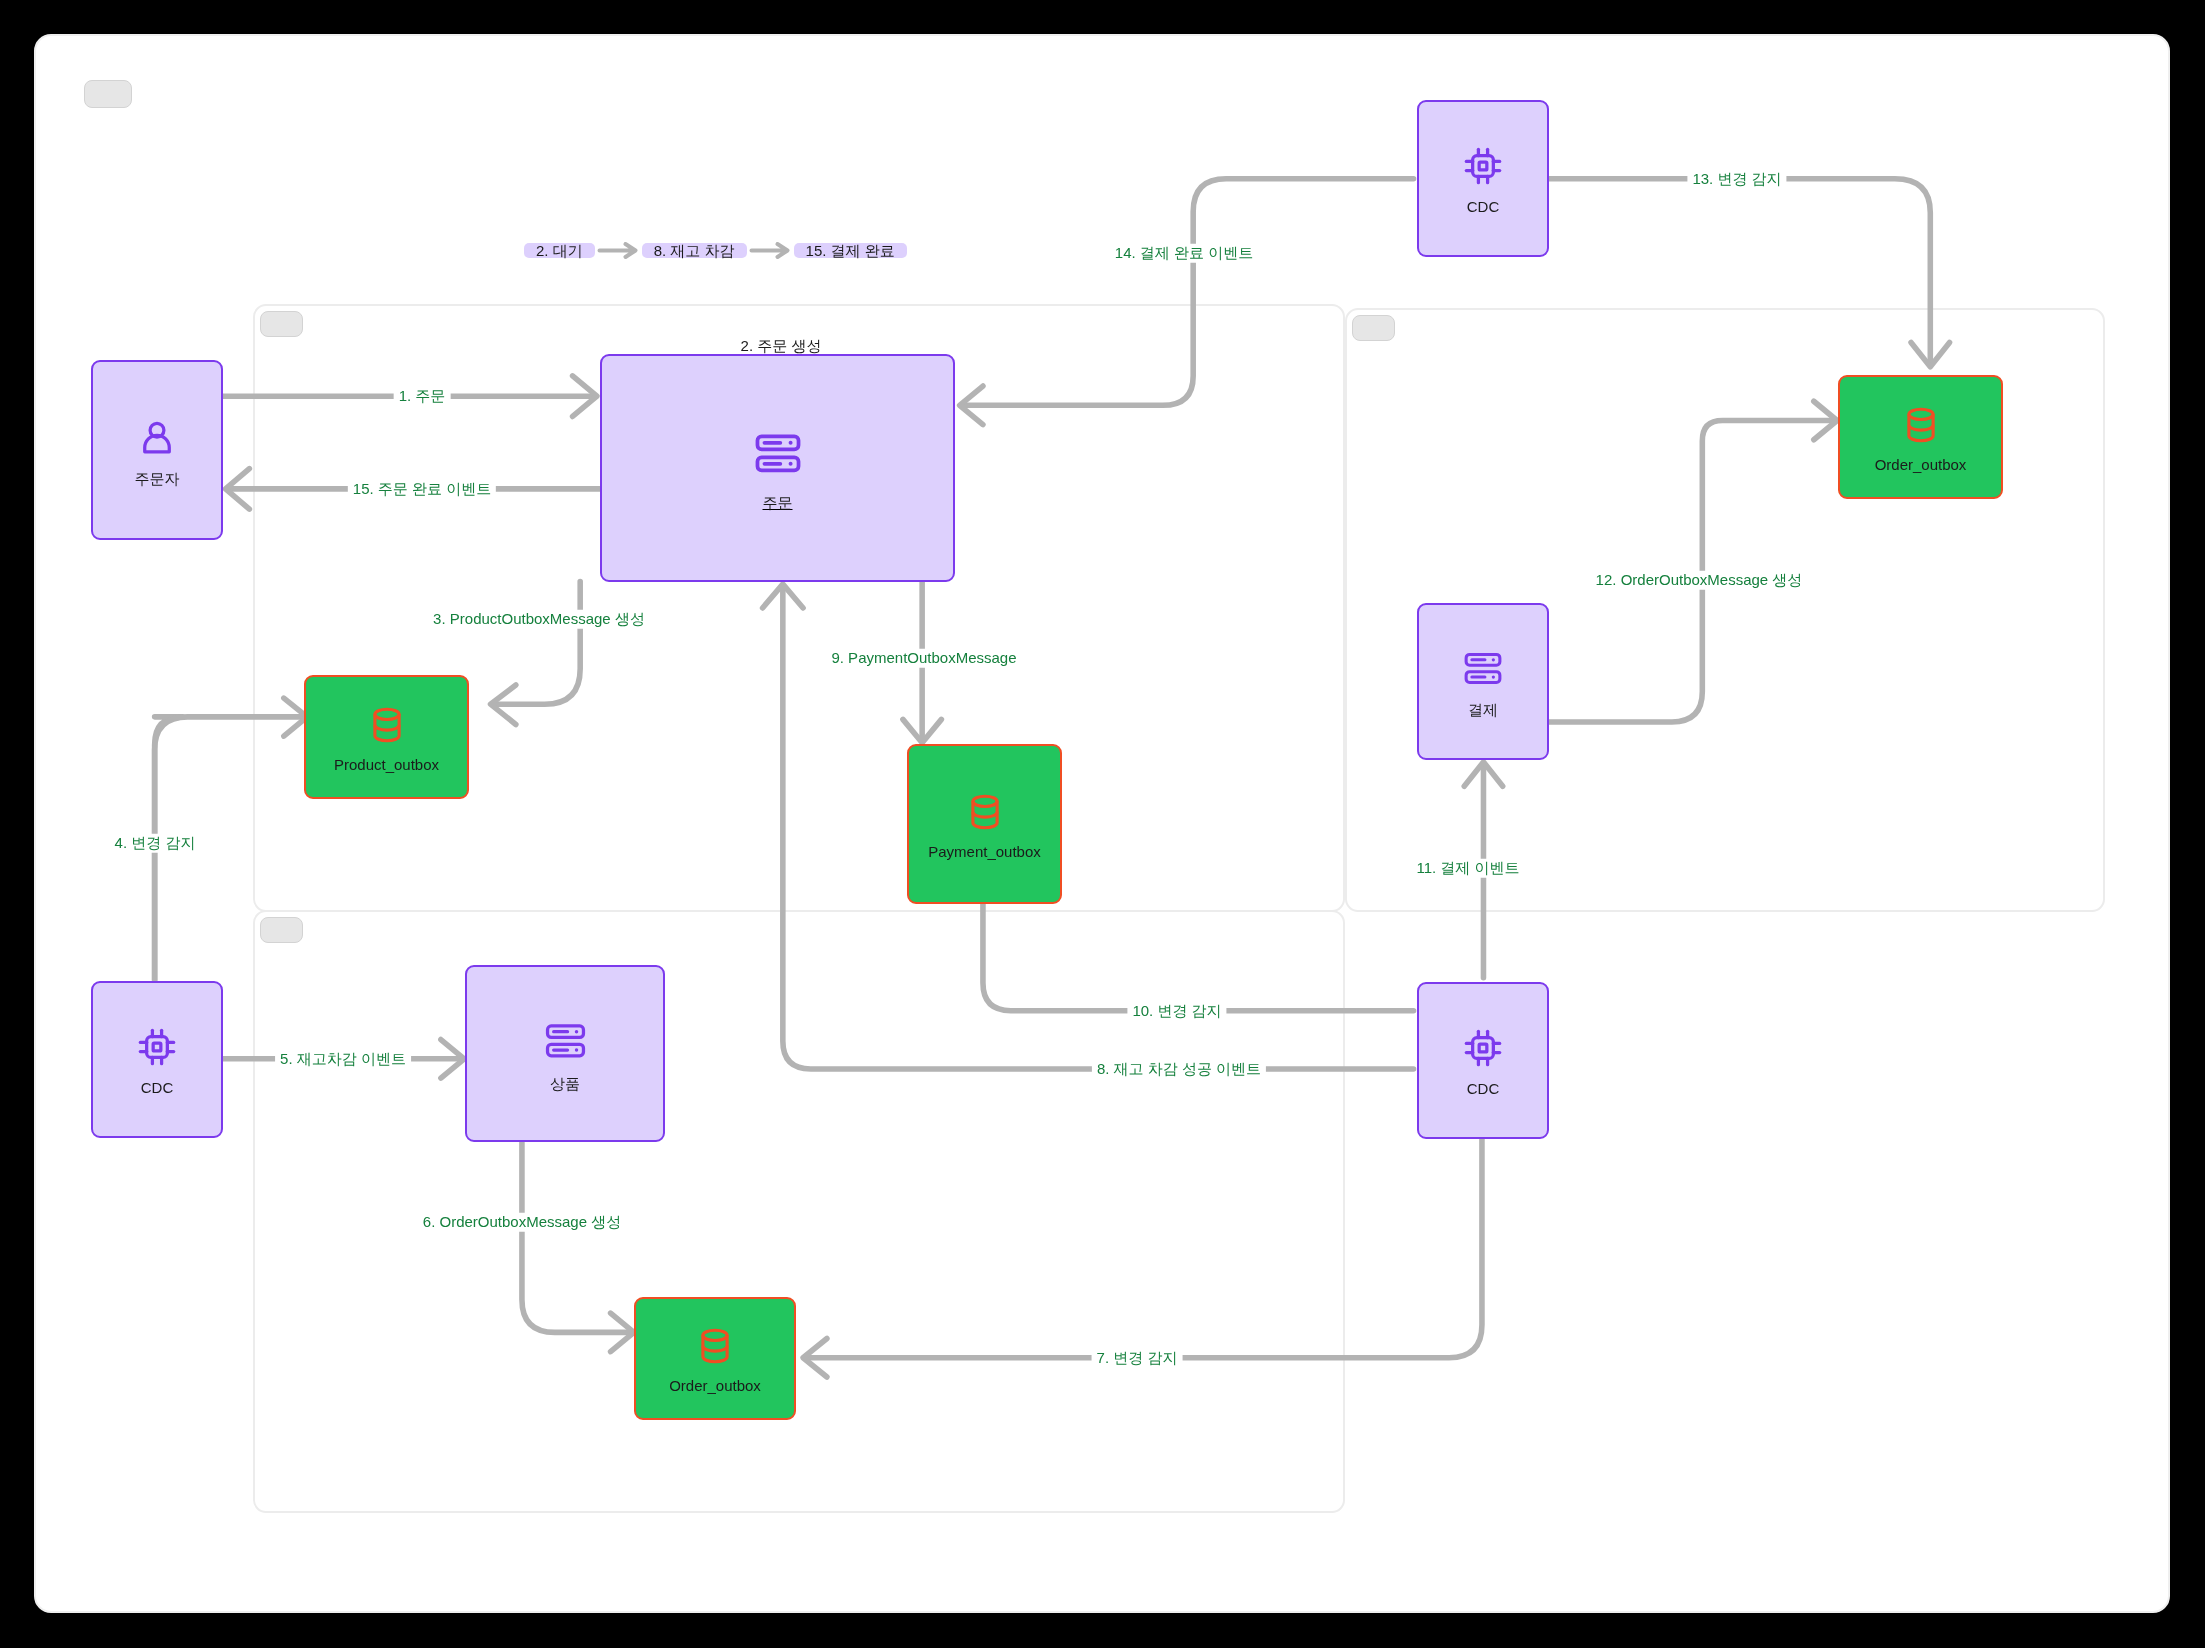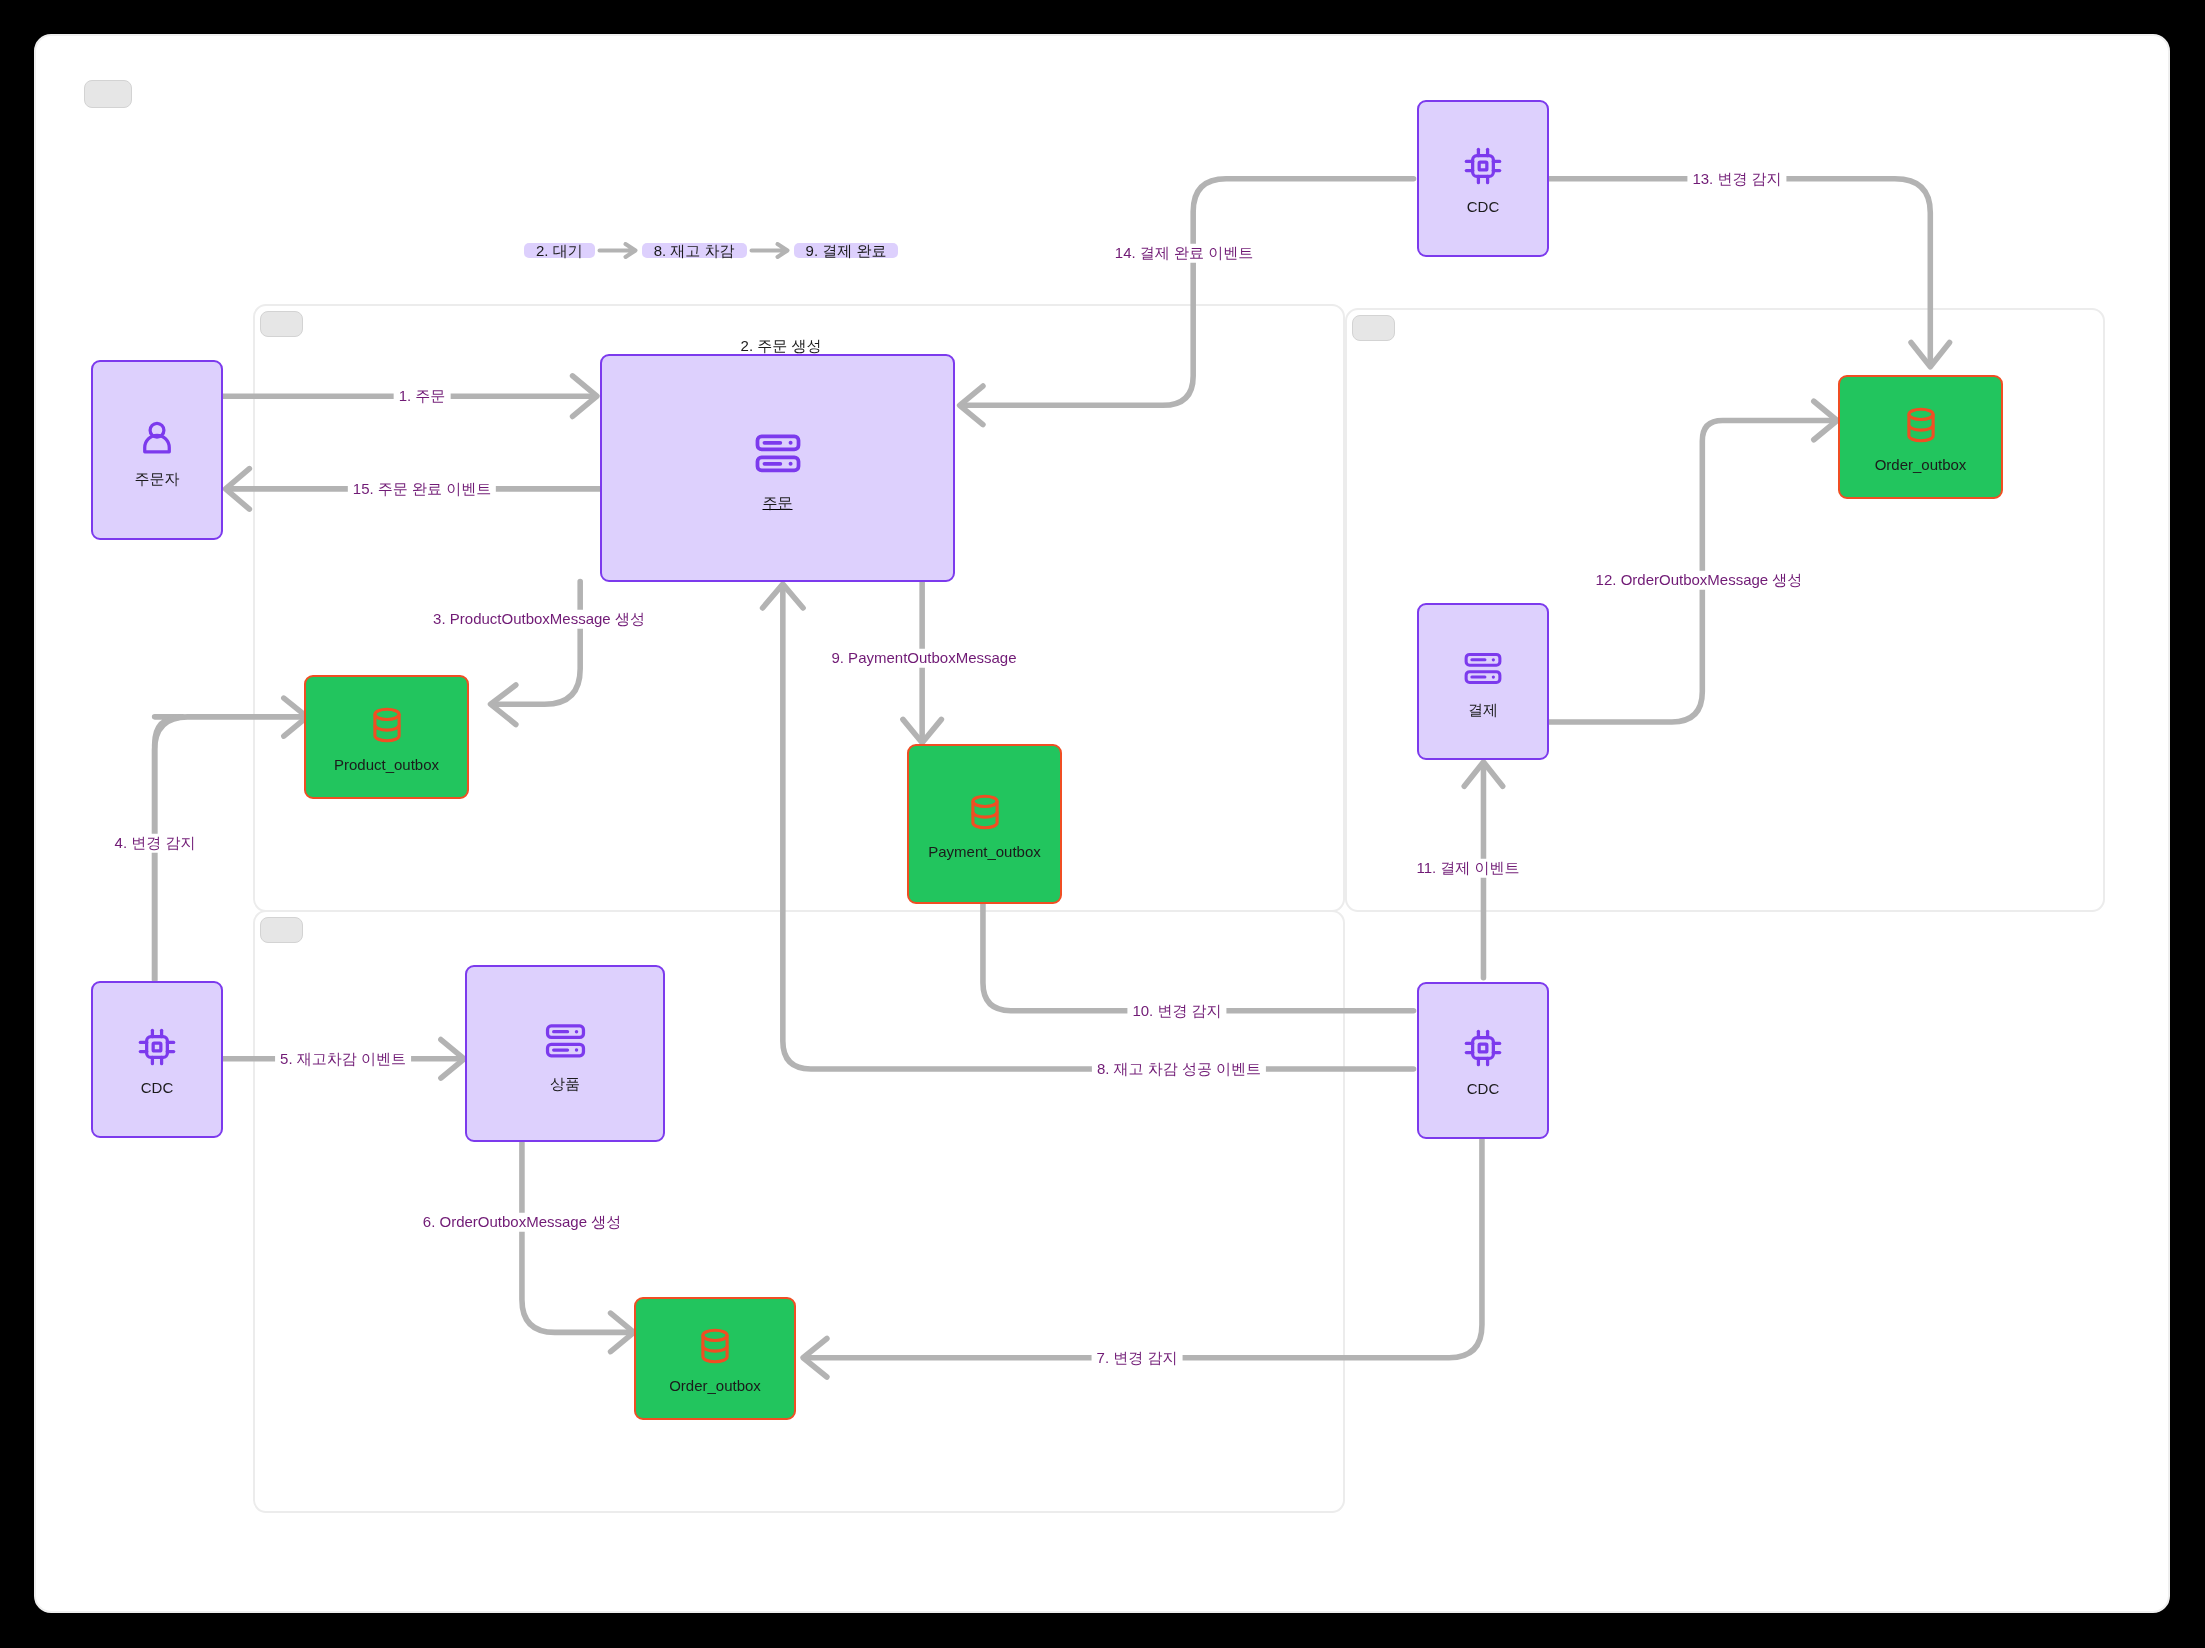--- a/index.html
+++ b/index.html
@@ -66,21 +66,21 @@
     color:#1b1b1b;
     line-height:1;
     white-space:nowrap;
   }
   .node.big .nlabel{ margin-top:13px; }
 
   
   .elabel{
     position:absolute;
     font-size:15px;
-    color:#701a75;
+    color:#15803d;
     white-space:nowrap;
     background:#ffffff;
     padding:1px 5px;
     line-height:1.1;
     transform:translate(-50%,-50%);
   }
   .nodetitle{
     position:absolute;
     font-size:15px;
     color:#1b1b1b;
@@ -175,21 +175,21 @@
 
   <div id="states">
     <div class="chip">2. 대기</div>
     <svg class="chip-arrow" viewBox="0 0 84 34">
       <path d="M 4 17 H 72 M 56 4 L 76 17 L 56 30" fill="none" stroke="#b3b3b3" stroke-width="8" stroke-linecap="round" stroke-linejoin="round"></path>
     </svg>
     <div class="chip">8. 재고 차감</div>
     <svg class="chip-arrow" viewBox="0 0 84 34">
       <path d="M 4 17 H 72 M 56 4 L 76 17 L 56 30" fill="none" stroke="#b3b3b3" stroke-width="8" stroke-linecap="round" stroke-linejoin="round"></path>
     </svg>
-    <div class="chip">9. 결제 완료</div>
+    <div class="chip">15. 결제 완료</div>
   </div>
 
   <div class="node purple" style="left:91px;top:360px;width:132px;height:180px;">
     <svg width="46" height="46" viewBox="0 0 24 24">
       <circle cx="12" cy="8" r="3.6" fill="none" stroke="#7c3aed" stroke-width="1.7"></circle>
       <path d="M 5.6 19.2 v -2.2 a 6.4 6.4 0 0 1 12.8 0 v 2.2 z" fill="none" stroke="#7c3aed" stroke-width="1.7" stroke-linejoin="round"></path>
     </svg>
     <div class="nlabel">주문자</div>
   </div>
 

